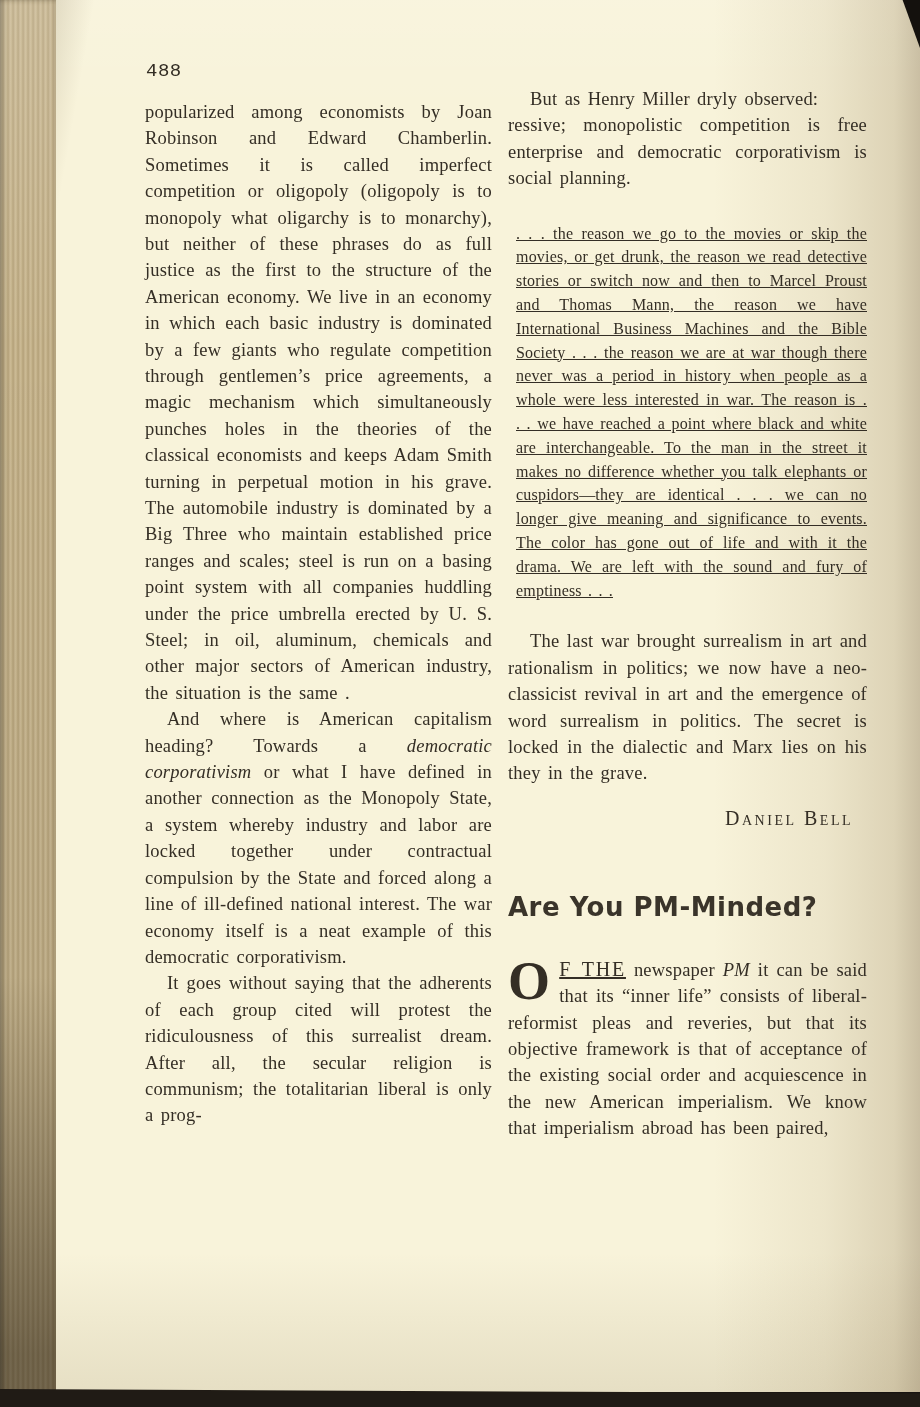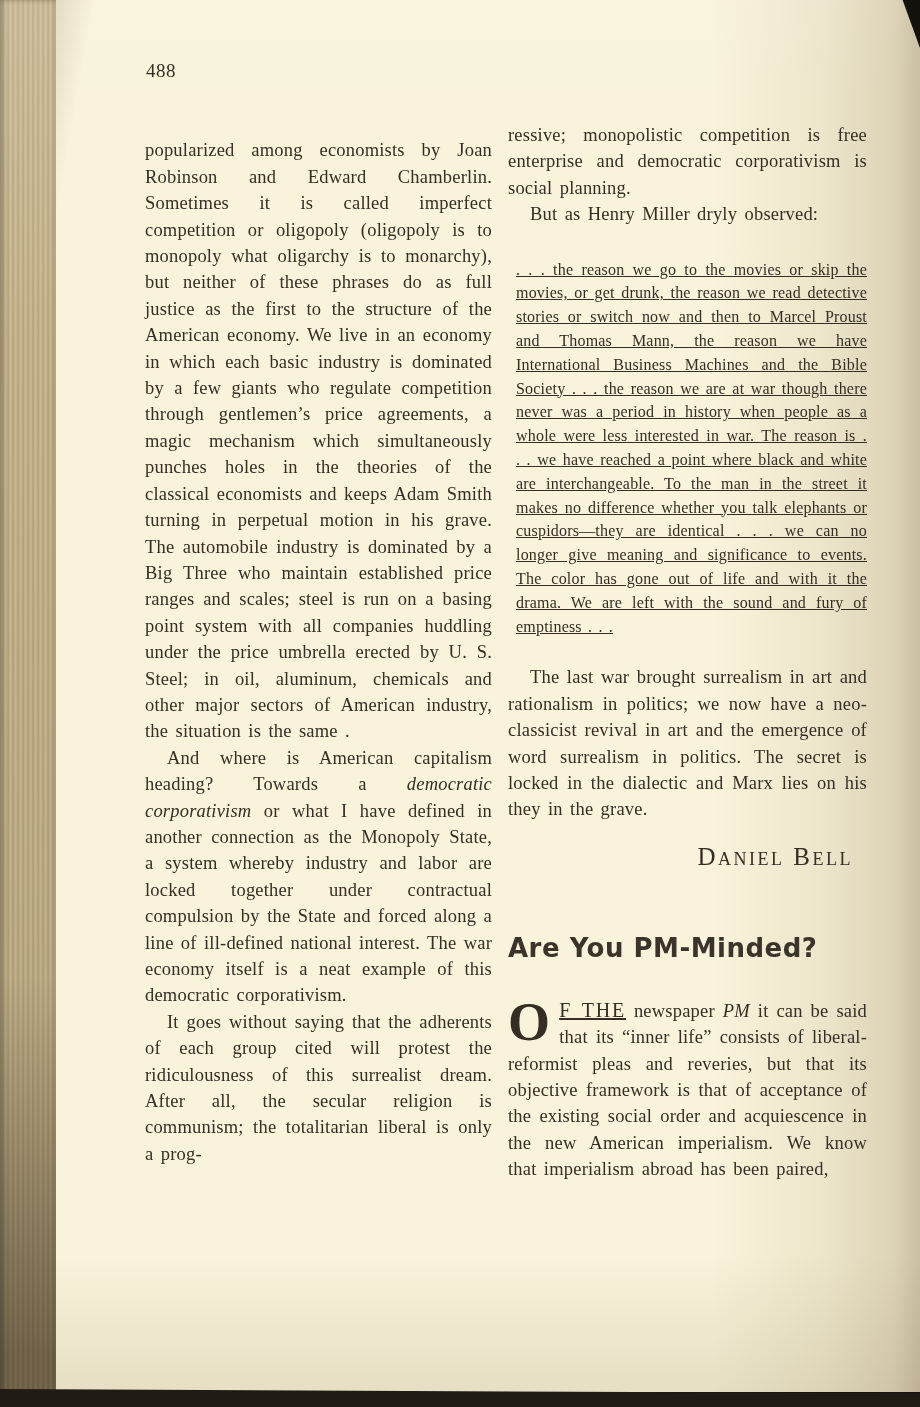--- a/index.html
+++ b/index.html
@@ -23,37 +23,37 @@
       linear-gradient(to bottom, rgba(255,255,255,0.10), rgba(0,0,0,0) 8%),
       #f8f3da;}
 
   .photo-bottom{position:absolute;left:0;bottom:0;width:920px;height:22px;background:#201b15;
     clip-path:polygon(0 18%,100% 38%,100% 100%,0 100%);}
   .photo-corner{position:absolute;right:0;top:0;width:30px;height:48px;background:#14110d;
     clip-path:polygon(42% 0,100% 0,100% 100%);}
 
   .content{position:absolute;left:89px;top:60px;width:722px;}
 
-  .page-header{position:relative;height:26px;margin-bottom:36px;}
+  .page-header{position:relative;height:26px;font-family:Liberation Mono, monospace;}
   .page-number{position:absolute;left:1px;top:0;font-size:19px;letter-spacing:0.5px;}
   .journal-title{text-align:center;font-size:19px;font-style:italic;font-weight:bold;letter-spacing:1.2px;}
 
   .columns{display:flex;gap:16px;align-items:center;}
   .col-left{width:347px;}
   .col-right{width:359px;}
 
   .body-par{margin:0;text-align:justify;font-size:18.5px;line-height:26.4px;
             letter-spacing:0.2px;word-spacing:2.5px;}
   .body-par.indent{text-indent:22px;}
   .italic{font-style:italic;}
 
   .quote{margin:30px 0 26px 8px;font-size:16px;line-height:23.8px;text-align:justify;
          letter-spacing:0.2px;word-spacing:2px;text-decoration:underline;}
 
-  .signature{margin-top:20px;text-align:right;padding-right:14px;font-size:25px;
+  .signature{margin-top:20px;text-align:right;padding-right:14px;font-size:20px;
              font-variant:small-caps;letter-spacing:2.5px;}
 
   .section-heading{margin:62px 0 34px 0;font-family:"DejaVu Sans",sans-serif;
                    font-weight:bold;font-size:26px;letter-spacing:0.5px;color:#3a342a;}
 
   .article-opening{margin:0;text-align:justify;font-size:18.5px;line-height:26.4px;
                    letter-spacing:0.2px;word-spacing:2.5px;}
   .drop-cap{float:left;font-size:54px;line-height:44px;padding:3px 9px 0 0;font-weight:600;}
   .lead-caps{font-size:20px;letter-spacing:1.8px;text-decoration:underline;}
 </style>
@@ -72,22 +72,22 @@
 
       <div class="columns">
 
         <div class="col-left">
           <p class="body-par"><span>popularized among economists by Joan Robinson and Edward Chamberlin. Sometimes it is called imperfect competition or oligopoly (oligopoly is to monopoly what oligarchy is to monarchy), but neither of these phrases do as full justice as the first to the structure of the American economy. We live in an economy in which each basic industry is dominated by a few giants who regulate competition through gentlemen’s price agreements, a magic mechanism which simultaneously punches holes in the theories of the classical economists and keeps Adam Smith turning in perpetual motion in his grave. The automobile industry is dominated by a Big Three who maintain established price ranges and scales; steel is run on a basing point system with all companies huddling under the price umbrella erected by U. S. Steel; in oil, aluminum, chemicals and other major sectors of American industry, the situation is the same .</span></p>
           <p class="body-par indent"><span>And where is American capitalism heading? Towards a </span><span class="italic">democratic corporativism</span><span> or what I have defined in another connection as the Monopoly State, a system whereby industry and labor are locked together under contractual compulsion by the State and forced along a line of ill-defined national interest. The war economy itself is a neat example of this democratic corporativism.</span></p>
           <p class="body-par indent"><span>It goes without saying that the adherents of each group cited will protest the ridiculousness of this surrealist dream. After all, the secular religion is communism; the totalitarian liberal is only  a prog-</span></p>
         </div>
 
         <div class="col-right">
+          <p class="body-par indent"><span>But as Henry Miller dryly observed:</span></p>
           <p class="body-par"><span>ressive; monopolistic competition is free enterprise and democratic corporativism is social planning.</span></p>
-          <p class="body-par indent"><span>But as Henry Miller dryly observed:</span></p>
 
           <div class="quote"><span>. . . the reason we go to the movies or skip the movies, or get drunk, the reason we read detective stories or switch now and then to Marcel Proust and Thomas Mann, the reason we have International Business Machines and the Bible Society . . . the reason we are at war though there never was a period in history when people as a whole were less interested in war. The reason is . . . we have reached a point where black and white are interchangeable. To the man in the street it makes no difference whether you talk elephants or cuspidors—they are identical . . . we can no longer give meaning and significance to events. The color has gone out of life and with it the drama. We are left with the sound and fury of emptiness . . .</span></div>
 
           <p class="body-par indent"><span>The last war brought surrealism in art and rationalism in politics; we now have a neo-classicist revival in art and the emergence of word surrealism in politics. The secret is locked in the dialectic and Marx lies on his they in the grave.</span></p>
 
           <div class="signature">Daniel Bell</div>
 
           <div class="section-heading">Are You PM-Minded?</div>
 
           <p class="article-opening">

